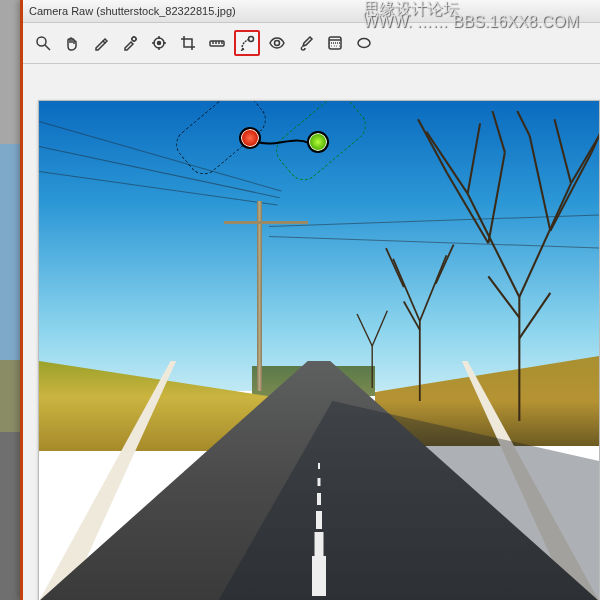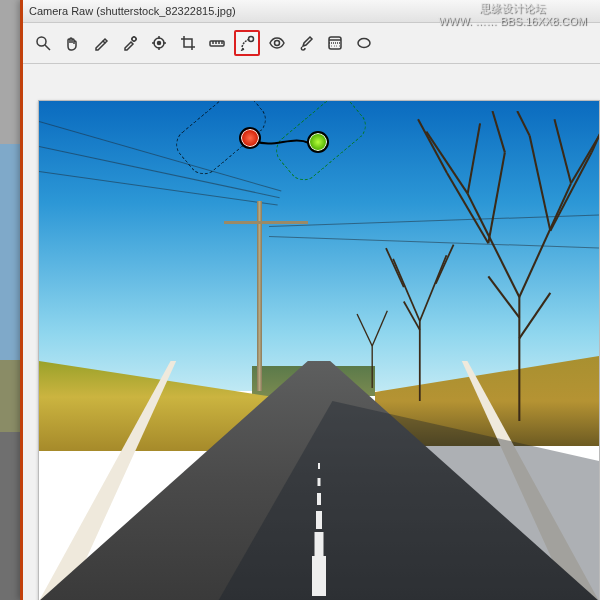--- a/index.html
+++ b/index.html
@@ -135,22 +135,22 @@
     border:2px solid #000; box-shadow:0 0 0 1px #fff inset;
   }
   .heal-pin.red { background: radial-gradient(circle at 50% 50%, #ff6a4a 0, #cc1a00 70%); left: 200px; top: 26px;}
   .heal-pin.green { background: radial-gradient(circle at 50% 50%, #b6ff3a 0, #4aaa00 70%); left: 268px; top: 30px;}
   .heal-link { position:absolute; left:214px; top:36px; width:58px; height:10px;}
   .heal-outline { position:absolute; border:1px dashed rgba(0,0,0,0.7); border-radius:16px; transform:rotate(-40deg);}
   .heal-outline.o1 { left:136px; top:6px; width:90px; height:48px; }
   .heal-outline.o2 { left:236px; top:12px; width:90px; height:48px; border-color: rgba(0,120,0,0.8);}
 
   .watermark {
-    position:absolute; top:2px; right:16px;
-    color: rgba(230,230,230,0.85); font-size:11px; text-align:center;
+    position:absolute; top:2px; right:24px;
+    color: rgba(230,230,230,0.85); font-size:16px; text-align:left;
     text-shadow: 1px 1px 1px rgba(0,0,0,0.6);
     line-height:13px;
   }
 </style>
 </head>
 <body>
 
 <div class="side-sliver"></div>
 
 <div class="window">

